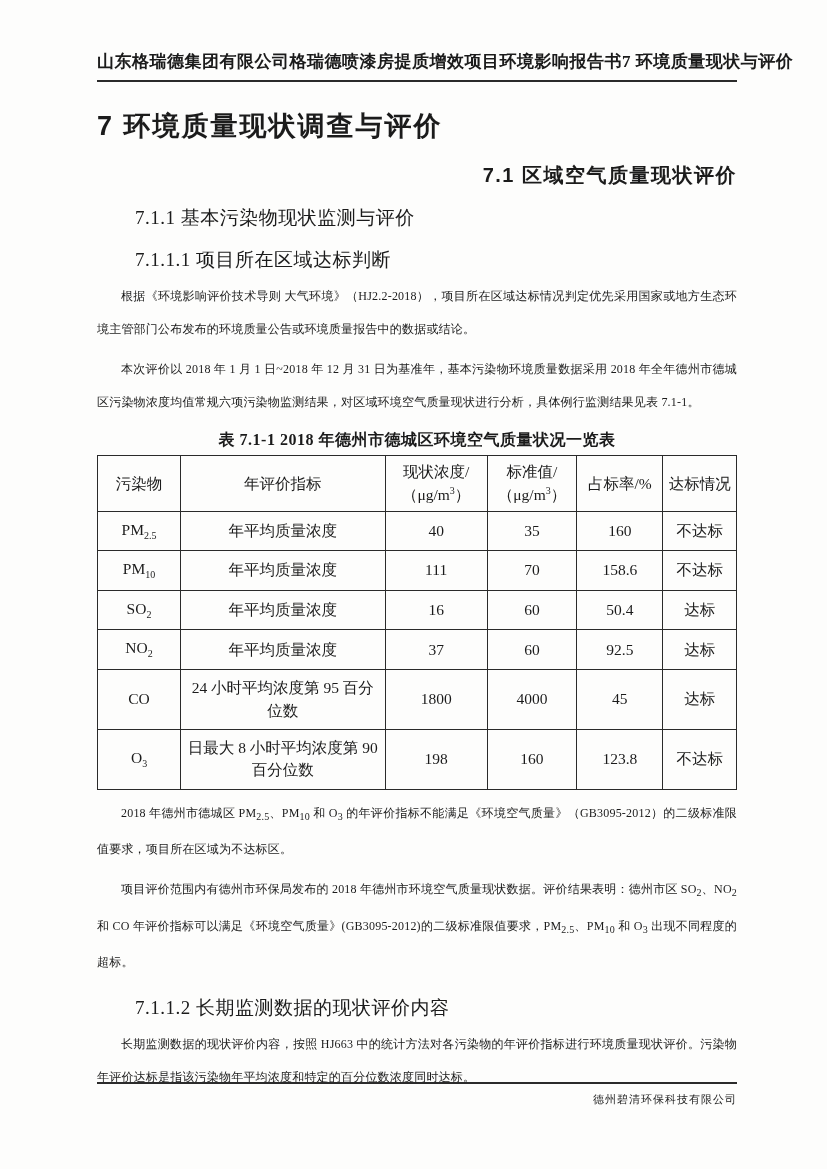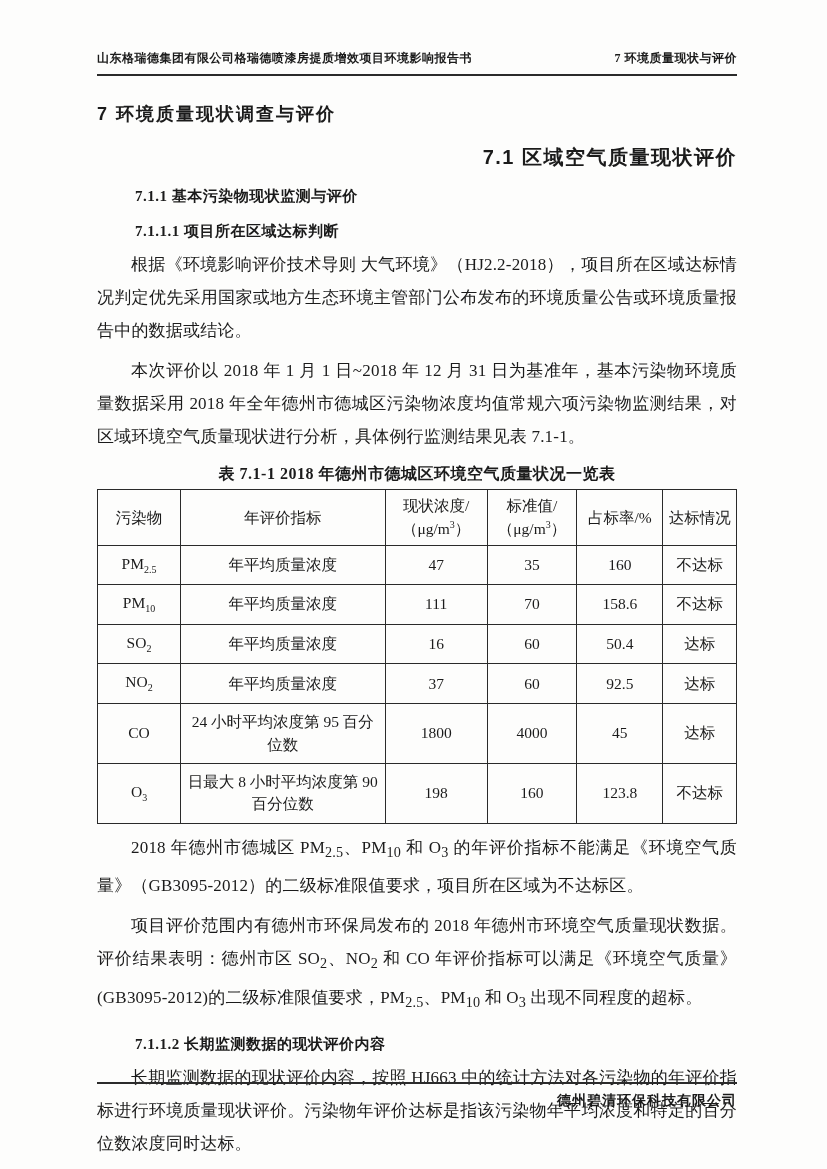--- a/index.html
+++ b/index.html
@@ -12,50 +12,50 @@
     background: #fdfdfc;
     color: #1b1b1b;
     font-family: "Liberation Serif", "DejaVu Serif", serif;
     padding: 50px 90px 0 97px;
     overflow: hidden;
   }
   .page-header {
     display: flex;
     justify-content: space-between;
     align-items: flex-end;
-    font-size: 12px;
+    font-size: 17px;
     font-weight: bold;
     letter-spacing: 0.5px;
     padding-bottom: 7px;
     border-bottom: 2px solid #2b2b2b;
     white-space: nowrap;
   }
   h1.chapter {
     font-family: "Liberation Sans", "DejaVu Sans", sans-serif;
-    font-size: 18px;
+    font-size: 27px;
     font-weight: bold;
     letter-spacing: 2px;
     margin: 26px 0 16px 0;
   }
   h2.section {
     font-family: "Liberation Sans", "DejaVu Sans", sans-serif;
     font-size: 20px;
     font-weight: bold;
     letter-spacing: 1.5px;
     margin: 18px 0 0 0;
     text-align: right;
   }
   h3.subheading {
-    font-size: 15px;
-    font-weight: bold;
+    font-size: 19px;
+    font-weight: normal;
     letter-spacing: 0.5px;
     margin: 16px 0 0 38px;
   }
   p.body-text {
-    font-size: 17px;
+    font-size: 12px;
     line-height: 33px;
     text-align: justify;
     text-indent: 2em;
     margin: 7px 0 0 0;
     letter-spacing: 0.2px;
   }
   .table-caption {
     font-size: 16px;
     font-weight: bold;
     text-align: center;
@@ -89,23 +89,22 @@
   }
   .page-footer .page-num {
     display: block;
     text-align: center;
     font-size: 13.5px;
   }
   .page-footer .company {
     position: absolute;
     right: 0;
     top: 8px;
-    font-size: 14px;
+    font-size: 11px;
     letter-spacing: 1px;
-    font-weight: bold;
   }
 </style>
 </head>
 <body>
 
 <div class="page">
 
   <header class="page-header">
     <span>山东格瑞德集团有限公司格瑞德喷漆房提质增效项目环境影响报告书</span>
     <span>7 环境质量现状与评价</span>
@@ -138,21 +137,21 @@
           <th>现状浓度/<br>（μg/m<sup>3</sup>）</th>
           <th>标准值/<br>（μg/m<sup>3</sup>）</th>
           <th>占标率/%</th>
           <th>达标情况</th>
         </tr>
       </thead>
       <tbody>
         <tr>
           <td>PM<sub>2.5</sub></td>
           <td>年平均质量浓度</td>
-          <td>47</td>
+          <td>40</td>
           <td>35</td>
           <td>160</td>
           <td>不达标</td>
         </tr>
         <tr>
           <td>PM<sub>10</sub></td>
           <td>年平均质量浓度</td>
           <td>111</td>
           <td>70</td>
           <td>158.6</td>

